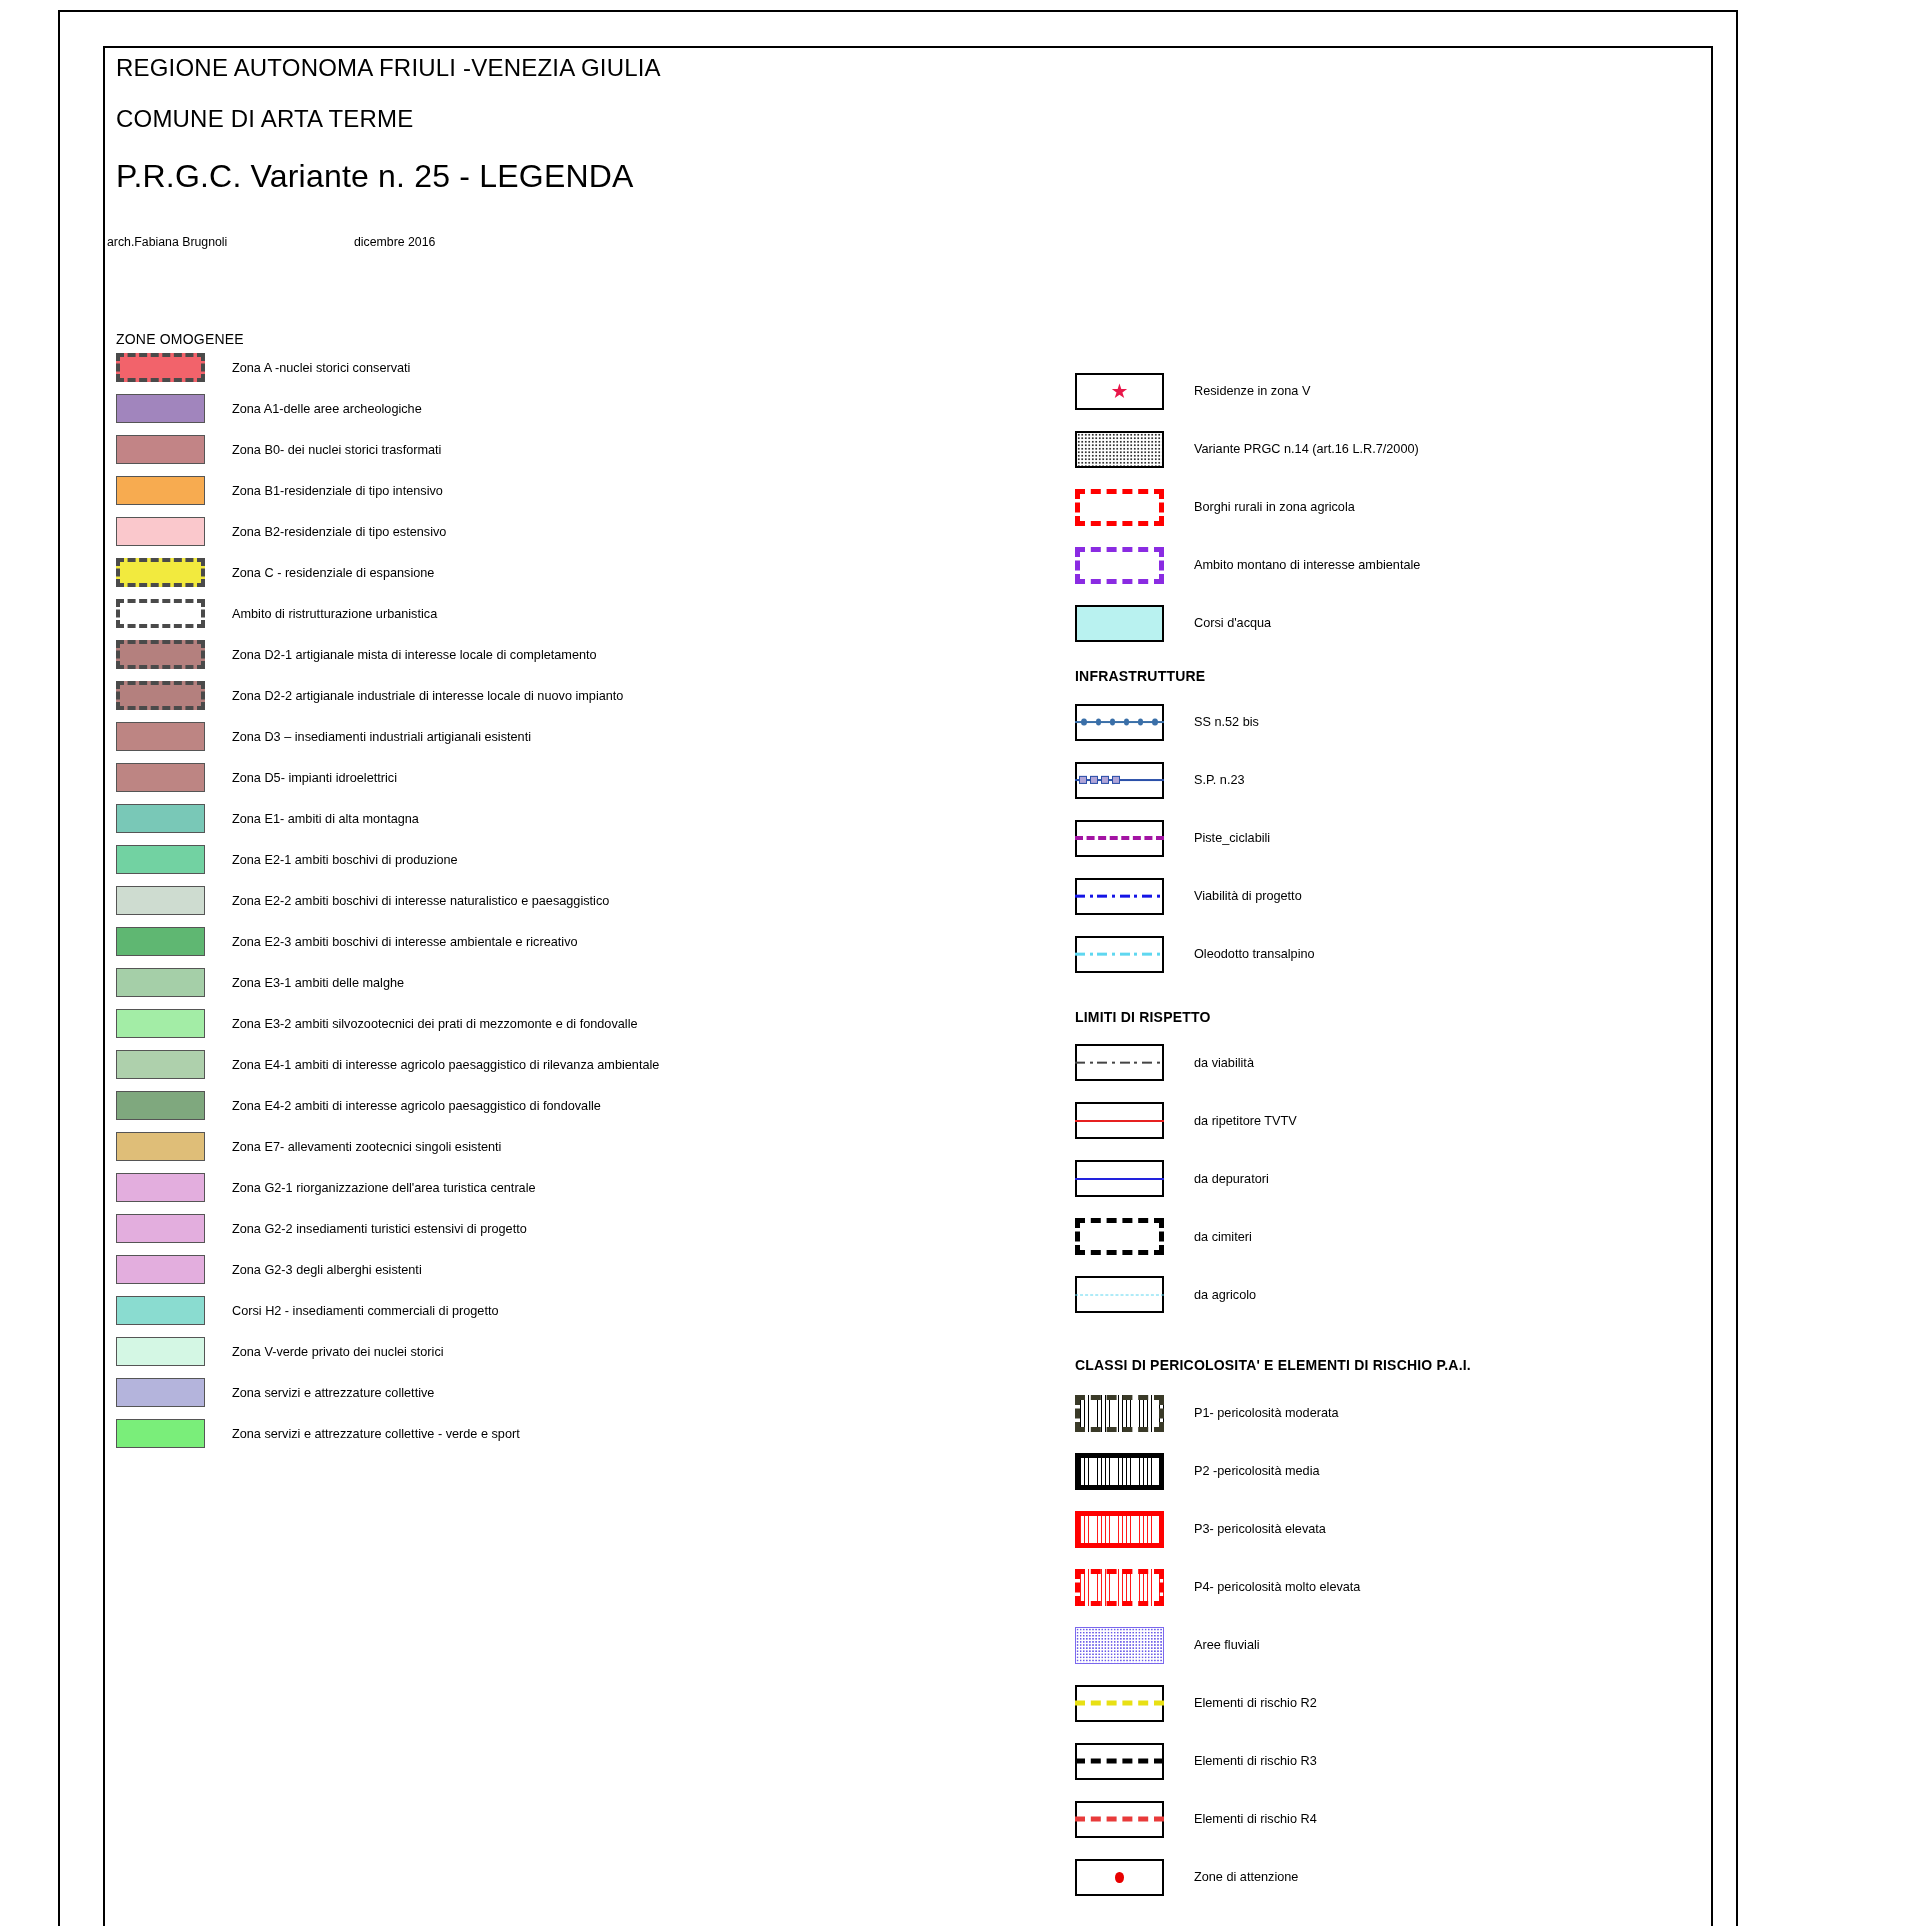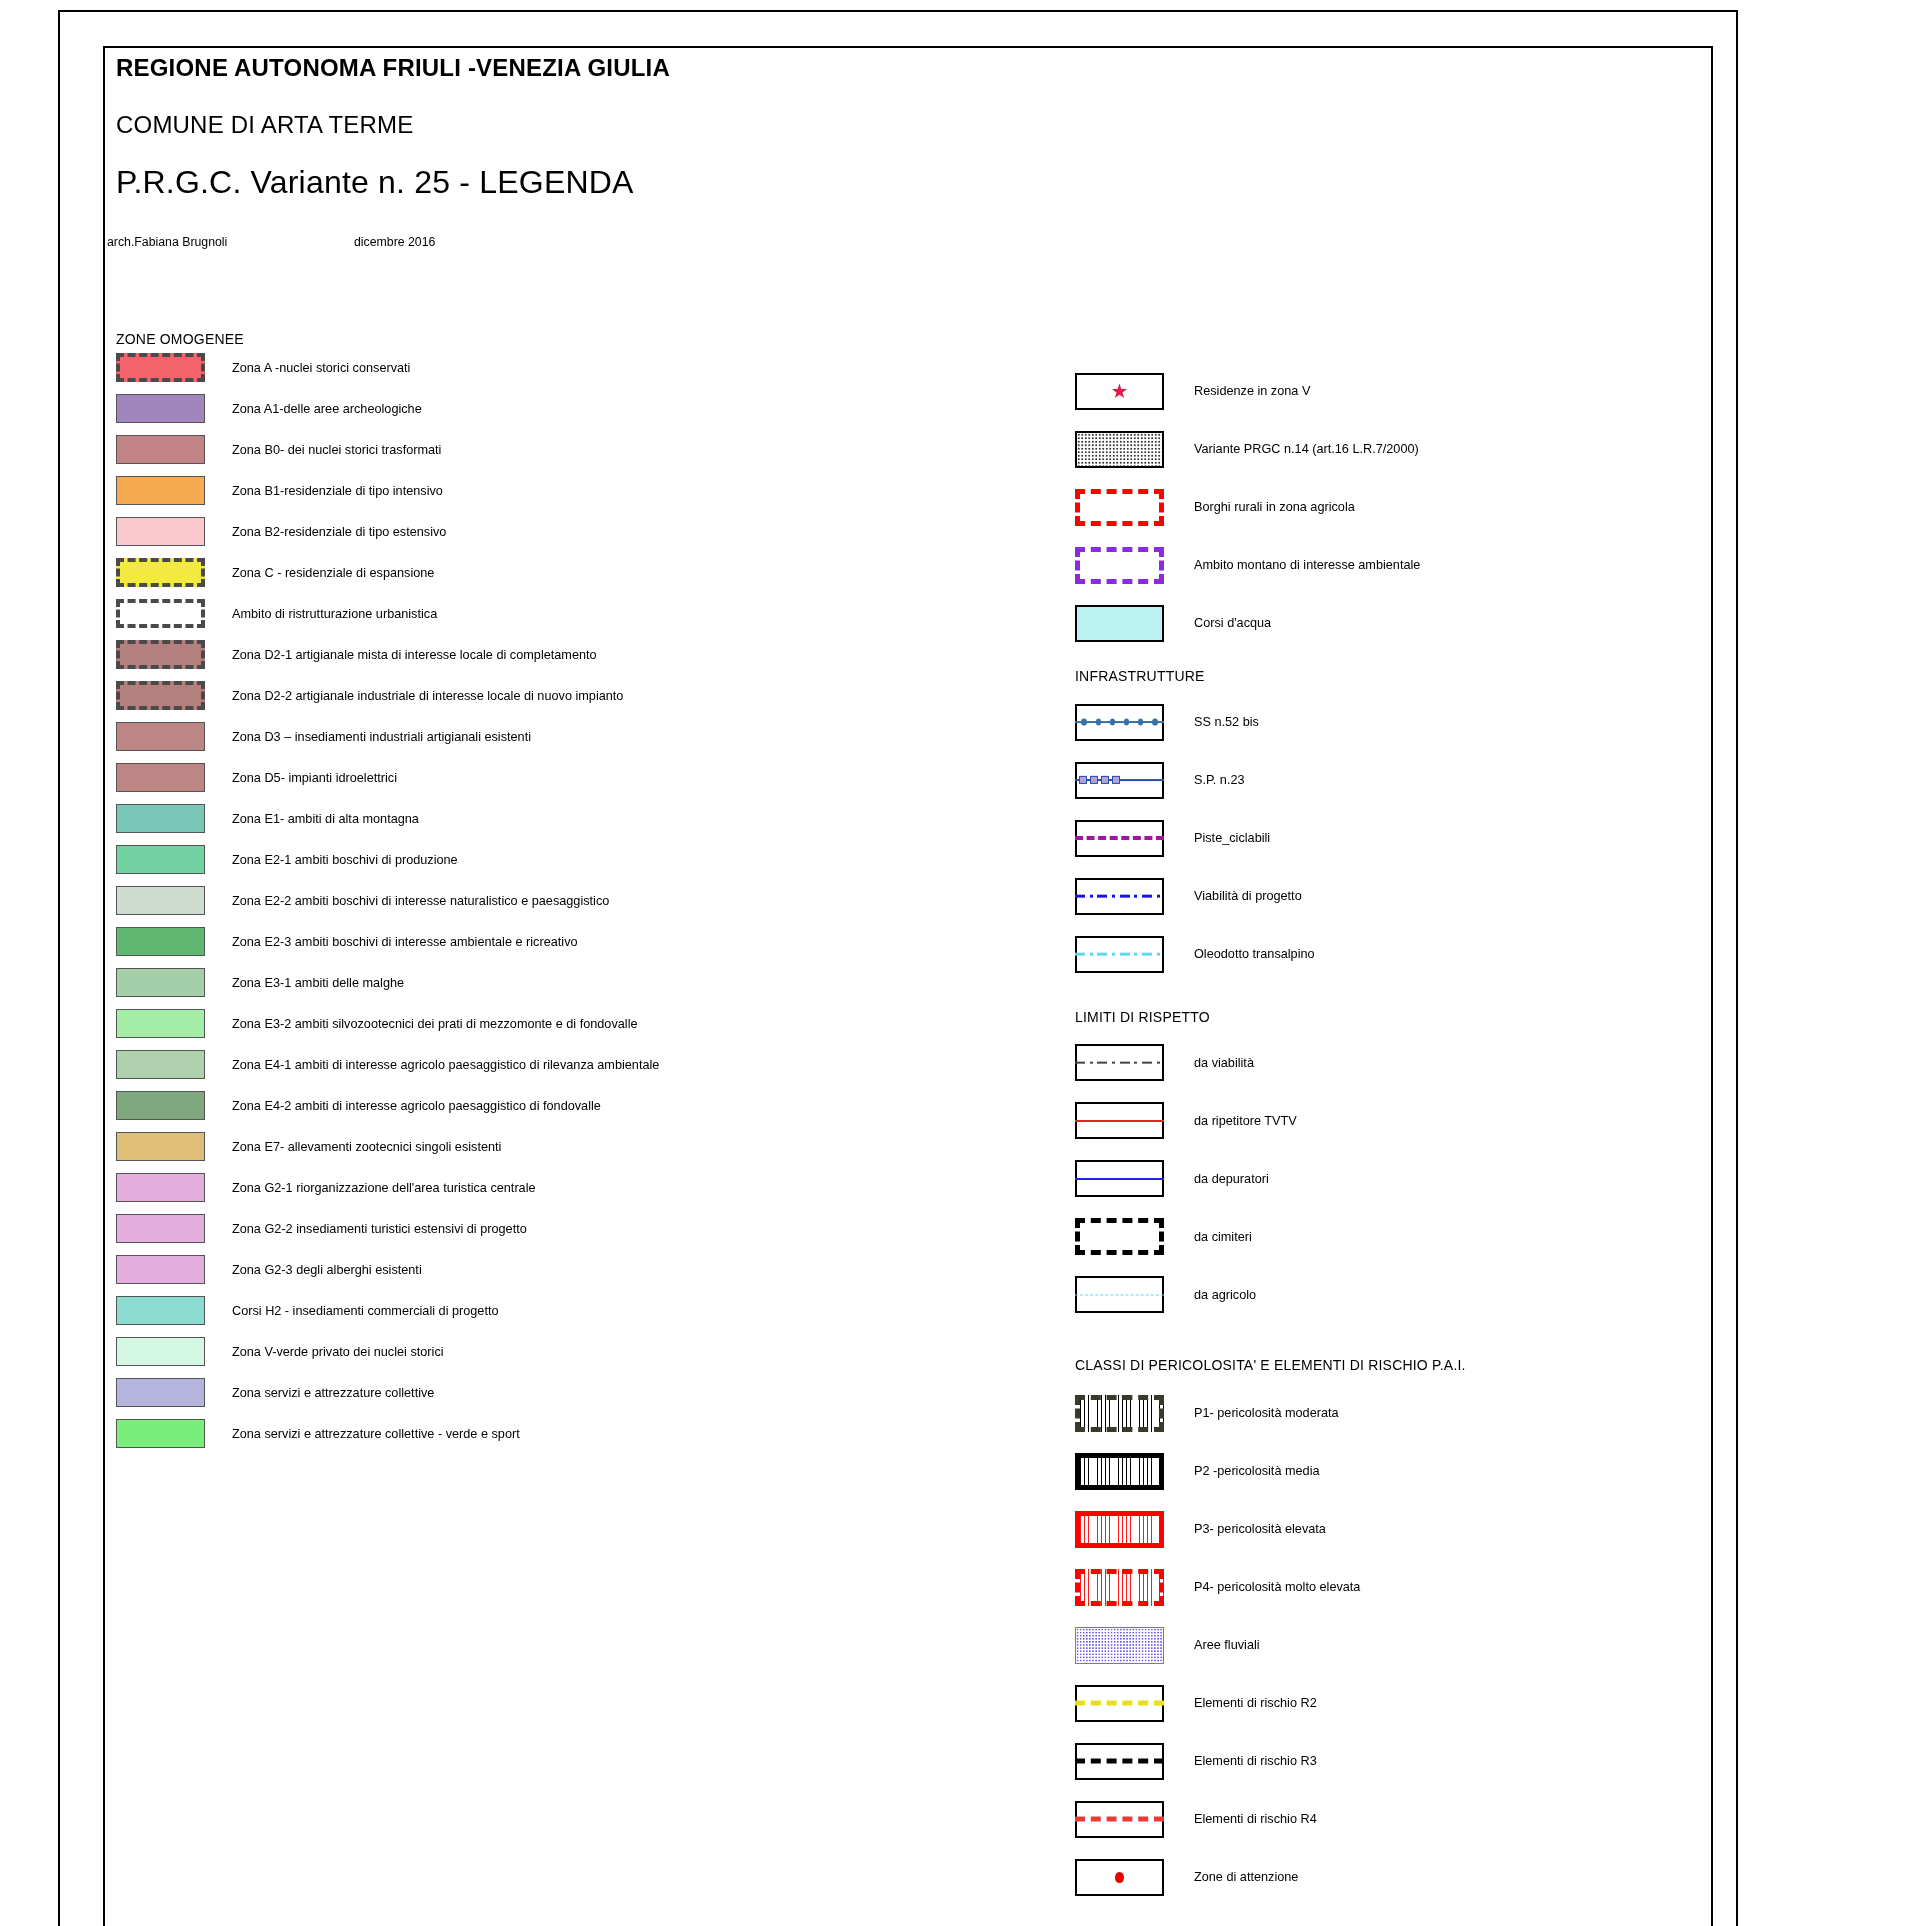--- a/index.html
+++ b/index.html
@@ -5,21 +5,21 @@
   html,body{margin:0;padding:0;background:#fff;}
   body{font-family:"Liberation Sans",sans-serif;color:#000;}
   .page{position:relative;width:1911px;height:2702px;background:#fff;overflow:hidden;}
 
   
   .frame-outer{position:absolute;left:58px;top:9.6px;width:1680px;height:2677px;border:2.3px solid #000;box-sizing:border-box;}
   .frame-inner{position:absolute;left:103px;top:46px;width:1610px;height:2596px;border:2.3px solid #000;box-sizing:border-box;}
 
   
   .hdr{position:absolute;left:116px;top:54px;width:1387px;}
-  .hdr-line1{font-size:24px;letter-spacing:0.2px;margin-bottom:29px;font-weight:bold;}
+  .hdr-line1{font-size:24px;letter-spacing:0.2px;margin-bottom:23px;}
   .hdr-line2{font-size:24px;letter-spacing:0.2px;margin-bottom:25.4px;}
   .hdr-title{font-size:32px;letter-spacing:0.2px;}
   .hdr-credits{position:absolute;left:107px;top:235px;width:770px;font-size:12.3px;}
   .hdr-credits .author{display:inline-block;width:247px;}
 
   
   .col-left{position:absolute;left:116px;top:331px;width:925px;}
   .col-right{position:absolute;left:1075px;top:362px;width:616px;}
 
   .section-title{font-size:14px;letter-spacing:0.2px;}
@@ -30,21 +30,21 @@
   .sw-wrap{width:116px;flex:0 0 116px;display:flex;align-items:center;}
   .sw{width:89px;height:28.5px;box-sizing:border-box;}
   .sw-solid{border:1.5px solid #555;}
   .sw-dash{border:4.2px dashed #4a4a4a;}
 
   
   .col-right .sw-wrap{width:119px;flex:0 0 119px;}
   .col-right .row{height:58px;}
   .col-right .label{font-size:12.7px;}
 
-  .rc-title{font-size:14px;letter-spacing:0.2px;}
+  .rc-title{font-size:14px;letter-spacing:0.2px;font-weight:bold;}
 
   
   .boxline{position:relative;width:89px;height:37px;border:2.3px solid #000;background:#fff;box-sizing:border-box;display:flex;align-items:center;justify-content:center;}
   .star{color:#e8174a;font-size:20px;line-height:1;}
   .dotgrid{background-color:#fff;background-image:radial-gradient(#000 0.6px, transparent 0.7px);background-size:3.5px 3.5px;}
   .dotgrid-blue{background-color:#fff;background-image:radial-gradient(#6b5ce7 0.6px, transparent 0.6px);background-size:3.1px 3.1px;border:1.5px solid #7b68ee;}
 
   
   .lbox{position:relative;width:89px;height:37px;border:2.3px solid #000;background:#fff;box-sizing:border-box;}
   .lbox .ln{position:absolute;left:-2.3px;right:-2.3px;top:50%;transform:translateY(-50%);height:0;}

